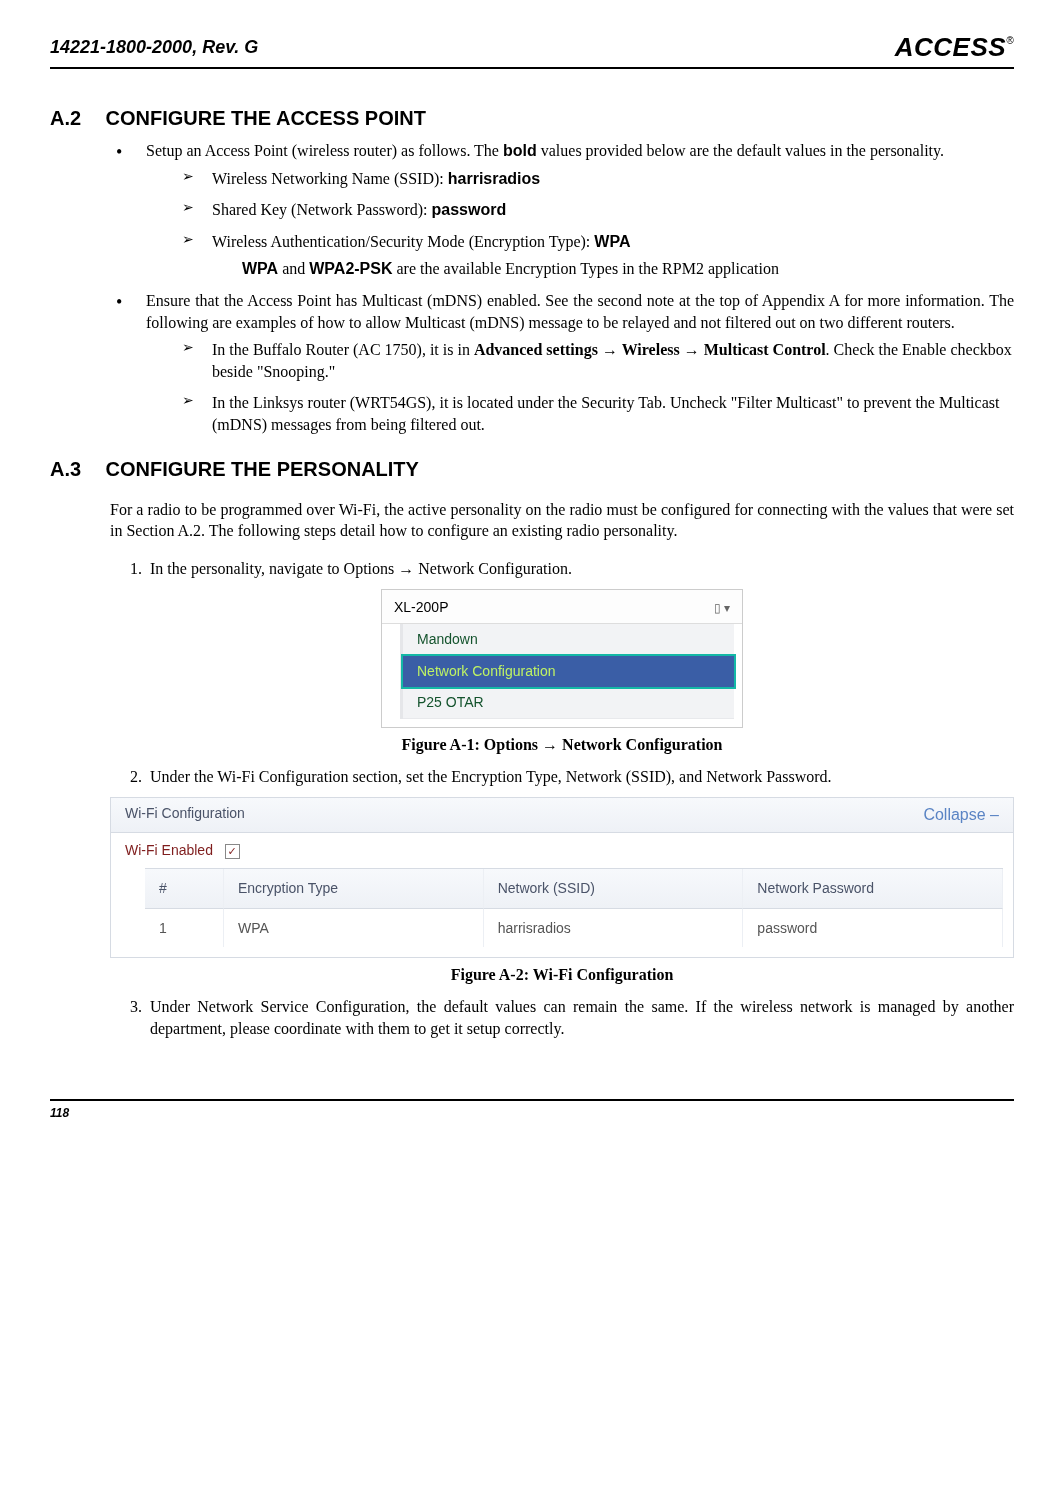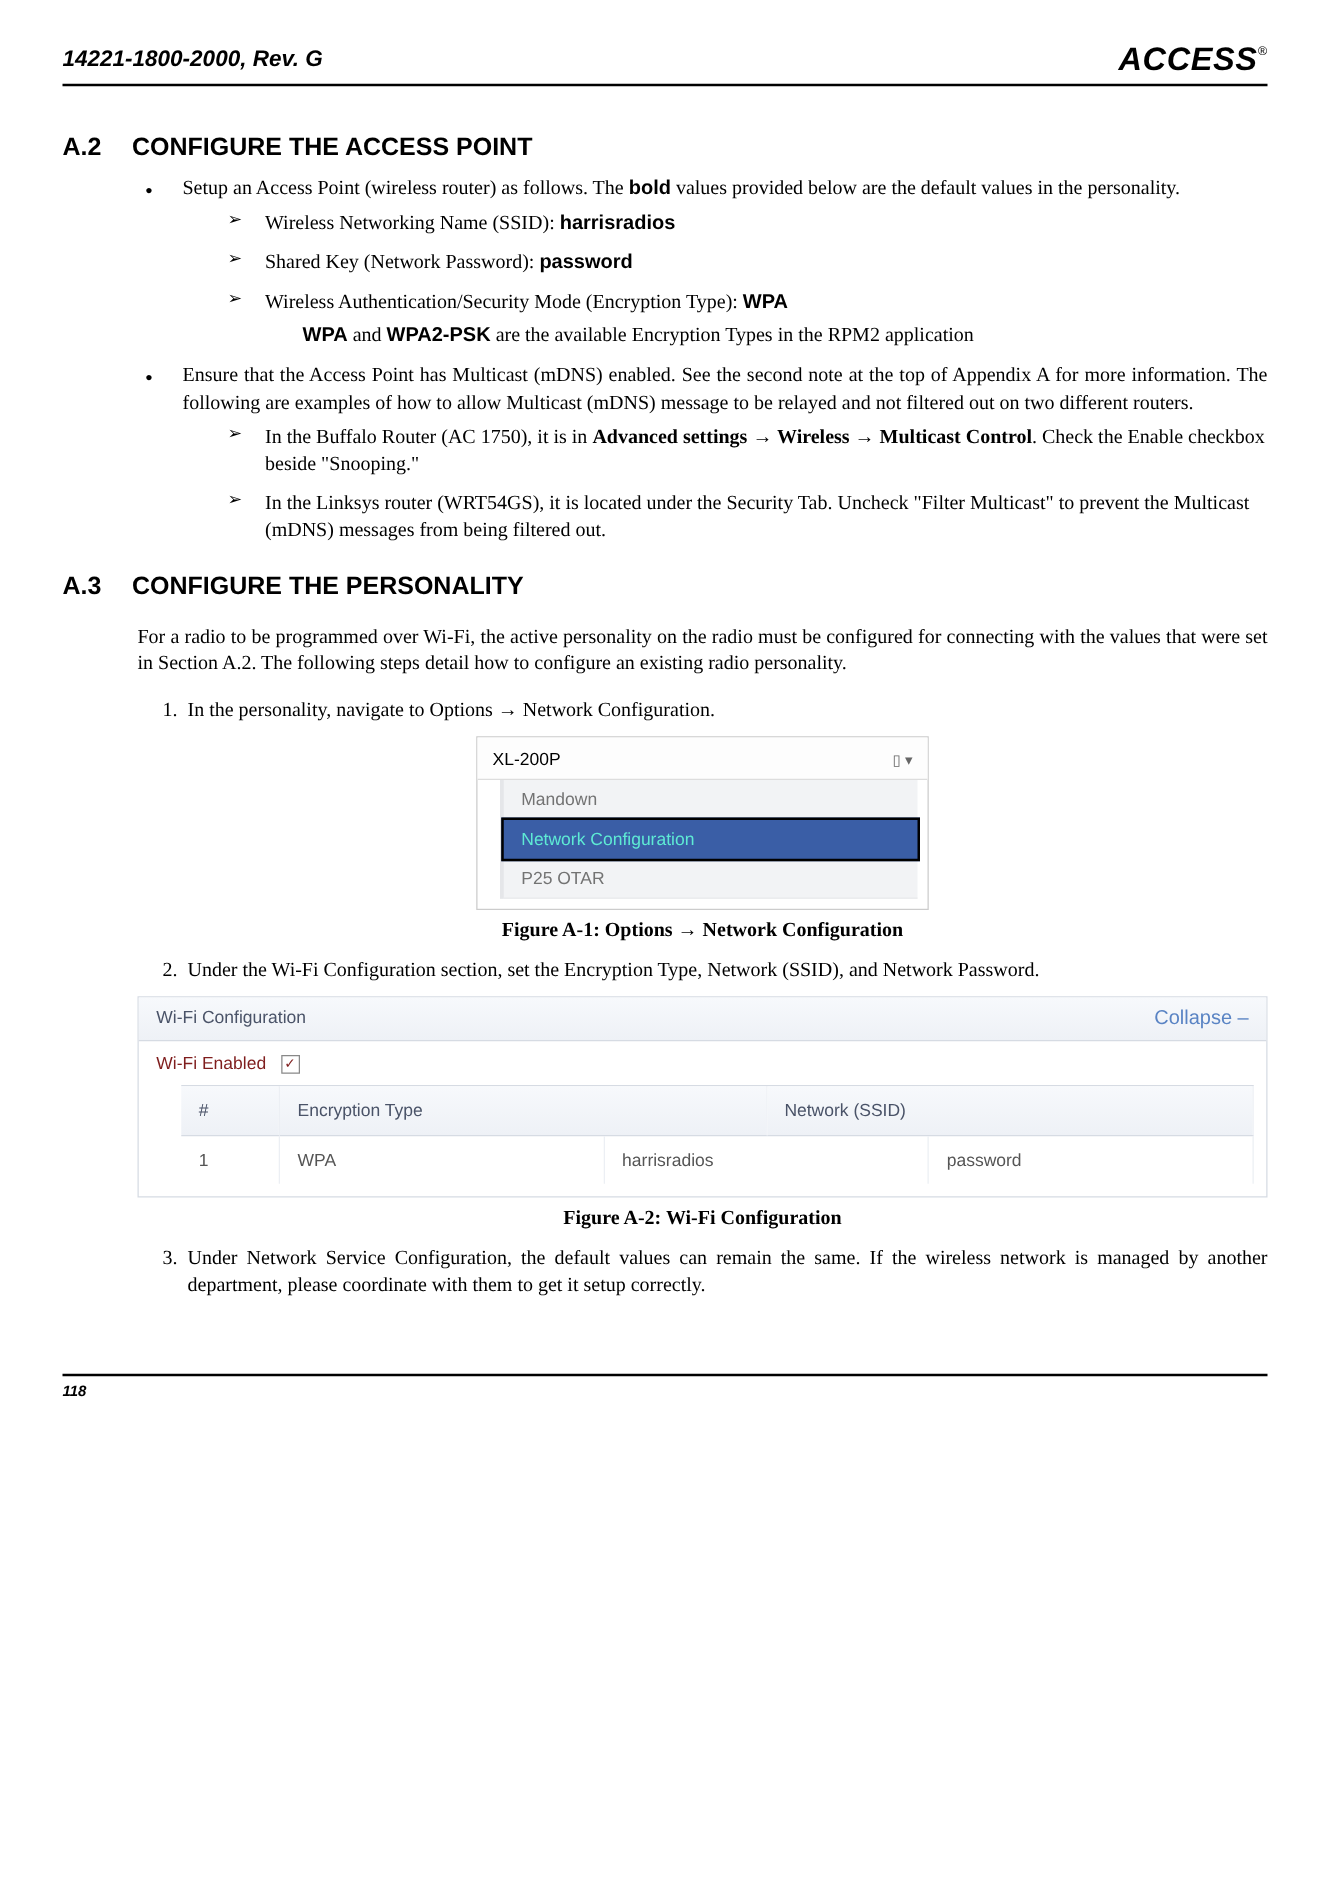--- a/index.html
+++ b/index.html
@@ -117,27 +117,27 @@
     display:flex; justify-content:space-between; align-items:center;
   }
   .fig1 .tabrow .icons { font-size:12px; color:#666; }
   .fig1 .tree {
     background: #f2f3f5;
     border-left: 3px solid #e5e6e9;
     margin: 0 8px 8px 18px;
   }
   .fig1 .tree .item {
     padding: 6px 14px;
-    color: #737373;
+    color: #14532d;
     border-bottom: 1px solid #e8e9ec;
   }
   .fig1 .tree .item.selected {
     background: #3a5ea6;
-    color: #5eead4;
-    border: 2px solid #000000;
+    color: #bef264;
+    border: 2px solid #14b8a6;
     margin: -2px;
   }
   
   .fig2 {
     border: 1px solid #d6dbe3;
     font-family: "Segoe UI", Arial, sans-serif;
     font-size: 14px;
     margin: 8px 0 4px 0;
     background:#fff;
   }
@@ -263,20 +263,21 @@
     </div>
     <div class="wifi-en">
       <span>Wi-Fi Enabled</span>
       &nbsp;&nbsp;<span class="check">✓</span>
     </div>
     <div class="tbl">
       <div class="row head">
         <div class="cell narrow">#</div>
         <div class="cell">Encryption Type</div>
         <div class="cell">Network (SSID)</div>
+        <div class="cell">Network Password</div>
       </div>
       <div class="row">
         <div class="cell narrow">1</div>
         <div class="cell">WPA</div>
         <div class="cell">harrisradios</div>
         <div class="cell">password</div>
       </div>
     </div>
   </div>
   <div class="fig-caption">Figure A-2: Wi-Fi Configuration</div>

